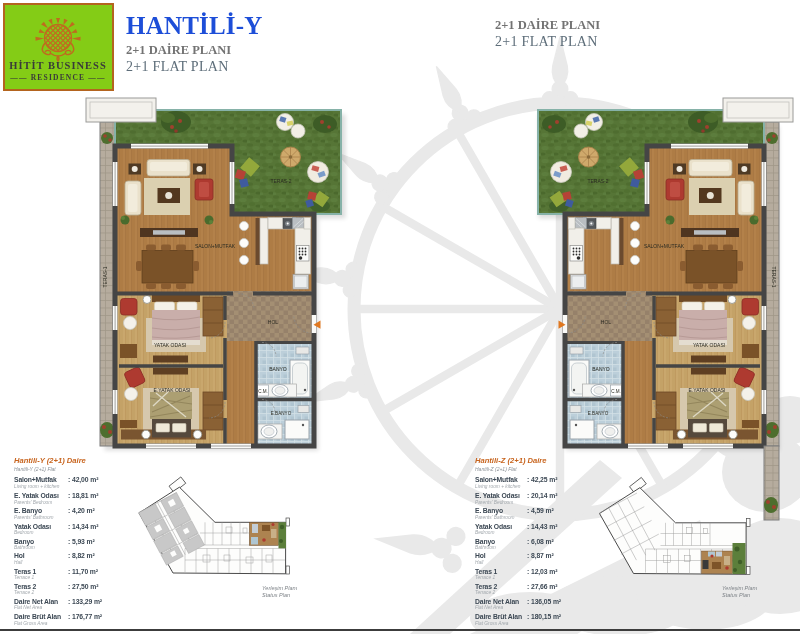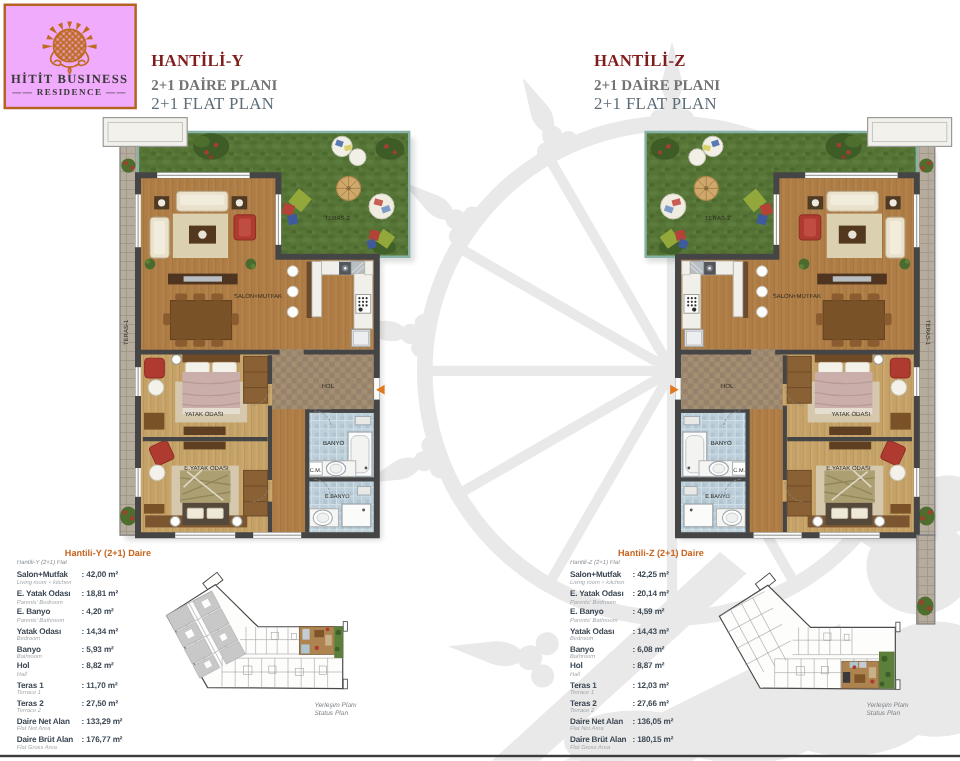--- a/index.html
+++ b/index.html
@@ -1,26 +1,26 @@
 <!DOCTYPE html>
 <html><head>
 <meta charset="utf-8">
 <style>
 html,body{margin:0;padding:0;}
 body{width:800px;height:634px;overflow:hidden;background:#fff;font-family:"Liberation Sans",sans-serif;}
 .page{position:relative;width:800px;height:634px;}
 svg.main{position:absolute;left:0;top:0;}
-.logo{position:absolute;left:3px;top:3px;width:107px;height:84px;border:2px solid #b4641e;background:#f0abfc;}
+.logo{position:absolute;left:3px;top:3px;width:107px;height:84px;border:2px solid #b4641e;background:#84cc16;}
 .titleL{position:absolute;left:126px;top:13px;}
 .titleR{position:absolute;left:495px;top:13px;}
-.t1{font-family:"Liberation Serif",serif;font-size:14px;font-weight:bold;color:#7f1d1d;letter-spacing:0.2px;line-height:1;margin-top:32px;}
+.t1{font-family:"Liberation Serif",serif;font-size:25px;font-weight:bold;color:#1d4ed8;letter-spacing:0.2px;line-height:1;}
 .t2{font-family:"Liberation Serif",serif;font-size:12.5px;font-weight:bold;color:#737373;letter-spacing:0px;line-height:1;margin-top:6px;}
 .t3{font-family:"Liberation Serif",serif;font-size:14px;color:#5d6d79;letter-spacing:0.3px;line-height:1;margin-top:3.5px;}
 .tbl{position:absolute;font-size:7.5px;color:#3c4854;}
-.tbl .hd{font-weight:bold;color:#c8651f;font-size:7.6px;margin-left:40px;}
+.tbl .hd{font-weight:bold;font-style:italic;color:#c8651f;font-size:7.6px;}
 .tbl .hs{font-style:italic;color:#8a9096;font-size:5px;}
 .row{position:absolute;width:180px;}
 .row .lb{font-weight:bold;font-size:6.8px;color:#3c4854;letter-spacing:-0.15px;}
 .row .sb{font-style:italic;color:#a2a8ad;font-size:4.8px;margin-top:0.5px;}
 .row .vl{position:absolute;top:0;font-weight:bold;font-size:6.8px;color:#3c4854;letter-spacing:-0.1px;}
 .cap{position:absolute;font-style:italic;color:#7d8287;font-size:5.5px;line-height:1.25;}
 .fline{position:absolute;left:0;top:629px;width:800px;height:2px;background:#3c3c3c;}
 </style>
 </head>
 <body>
@@ -468,21 +468,20 @@
     <text x="53" y="74.5" font-family="Liberation Serif, serif" font-size="7.5" font-weight="bold" fill="#3a3a3a" text-anchor="middle" letter-spacing="1.2">—— RESIDENCE ——</text>
   </svg>
 </div>
 
 <div class="titleL">
   <div class="t1">HANTİLİ-Y</div>
   <div class="t2">2+1 DAİRE PLANI</div>
   <div class="t3">2+1 FLAT PLAN</div>
 </div>
 <div class="titleR">
-  <div class="t1">HANTİLİ-Z</div>
   <div class="t2">2+1 DAİRE PLANI</div>
   <div class="t3">2+1 FLAT PLAN</div>
 </div>
 
 <div id="tableL">
       <div class="tbl" style="left:14px;top:456px;">
         <div class="hd">Hantili-Y (2+1) Daire</div>
       </div>
       <div class="tbl" style="left:14px;top:465.5px;">
         <div class="hs">Hantili-Y (2+1) Flat</div>

